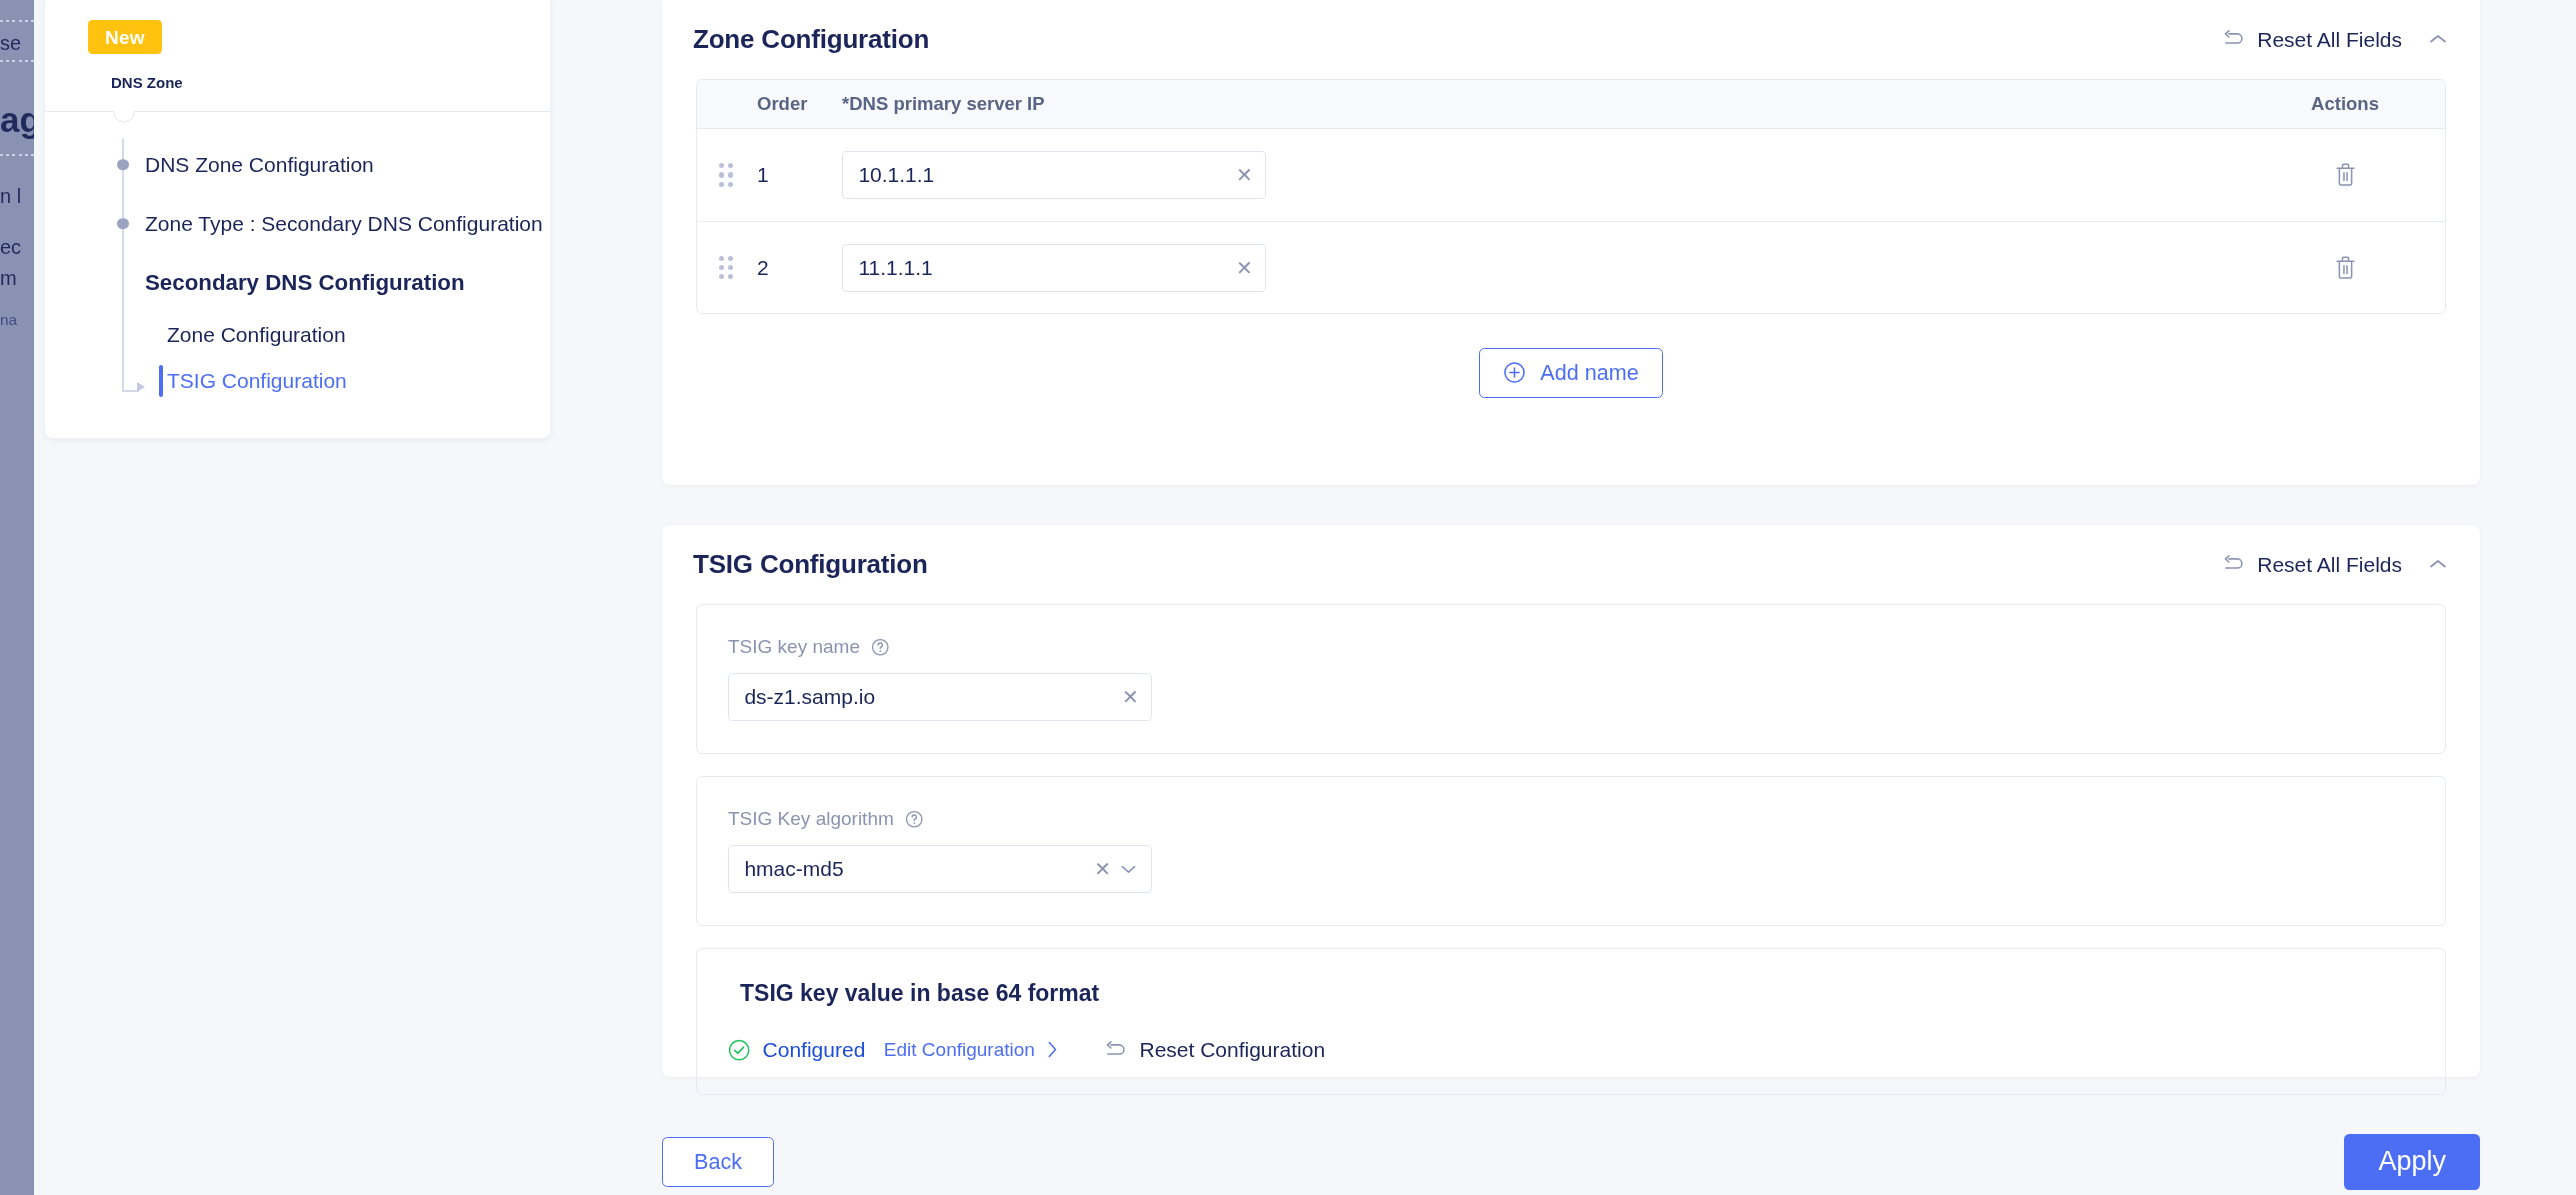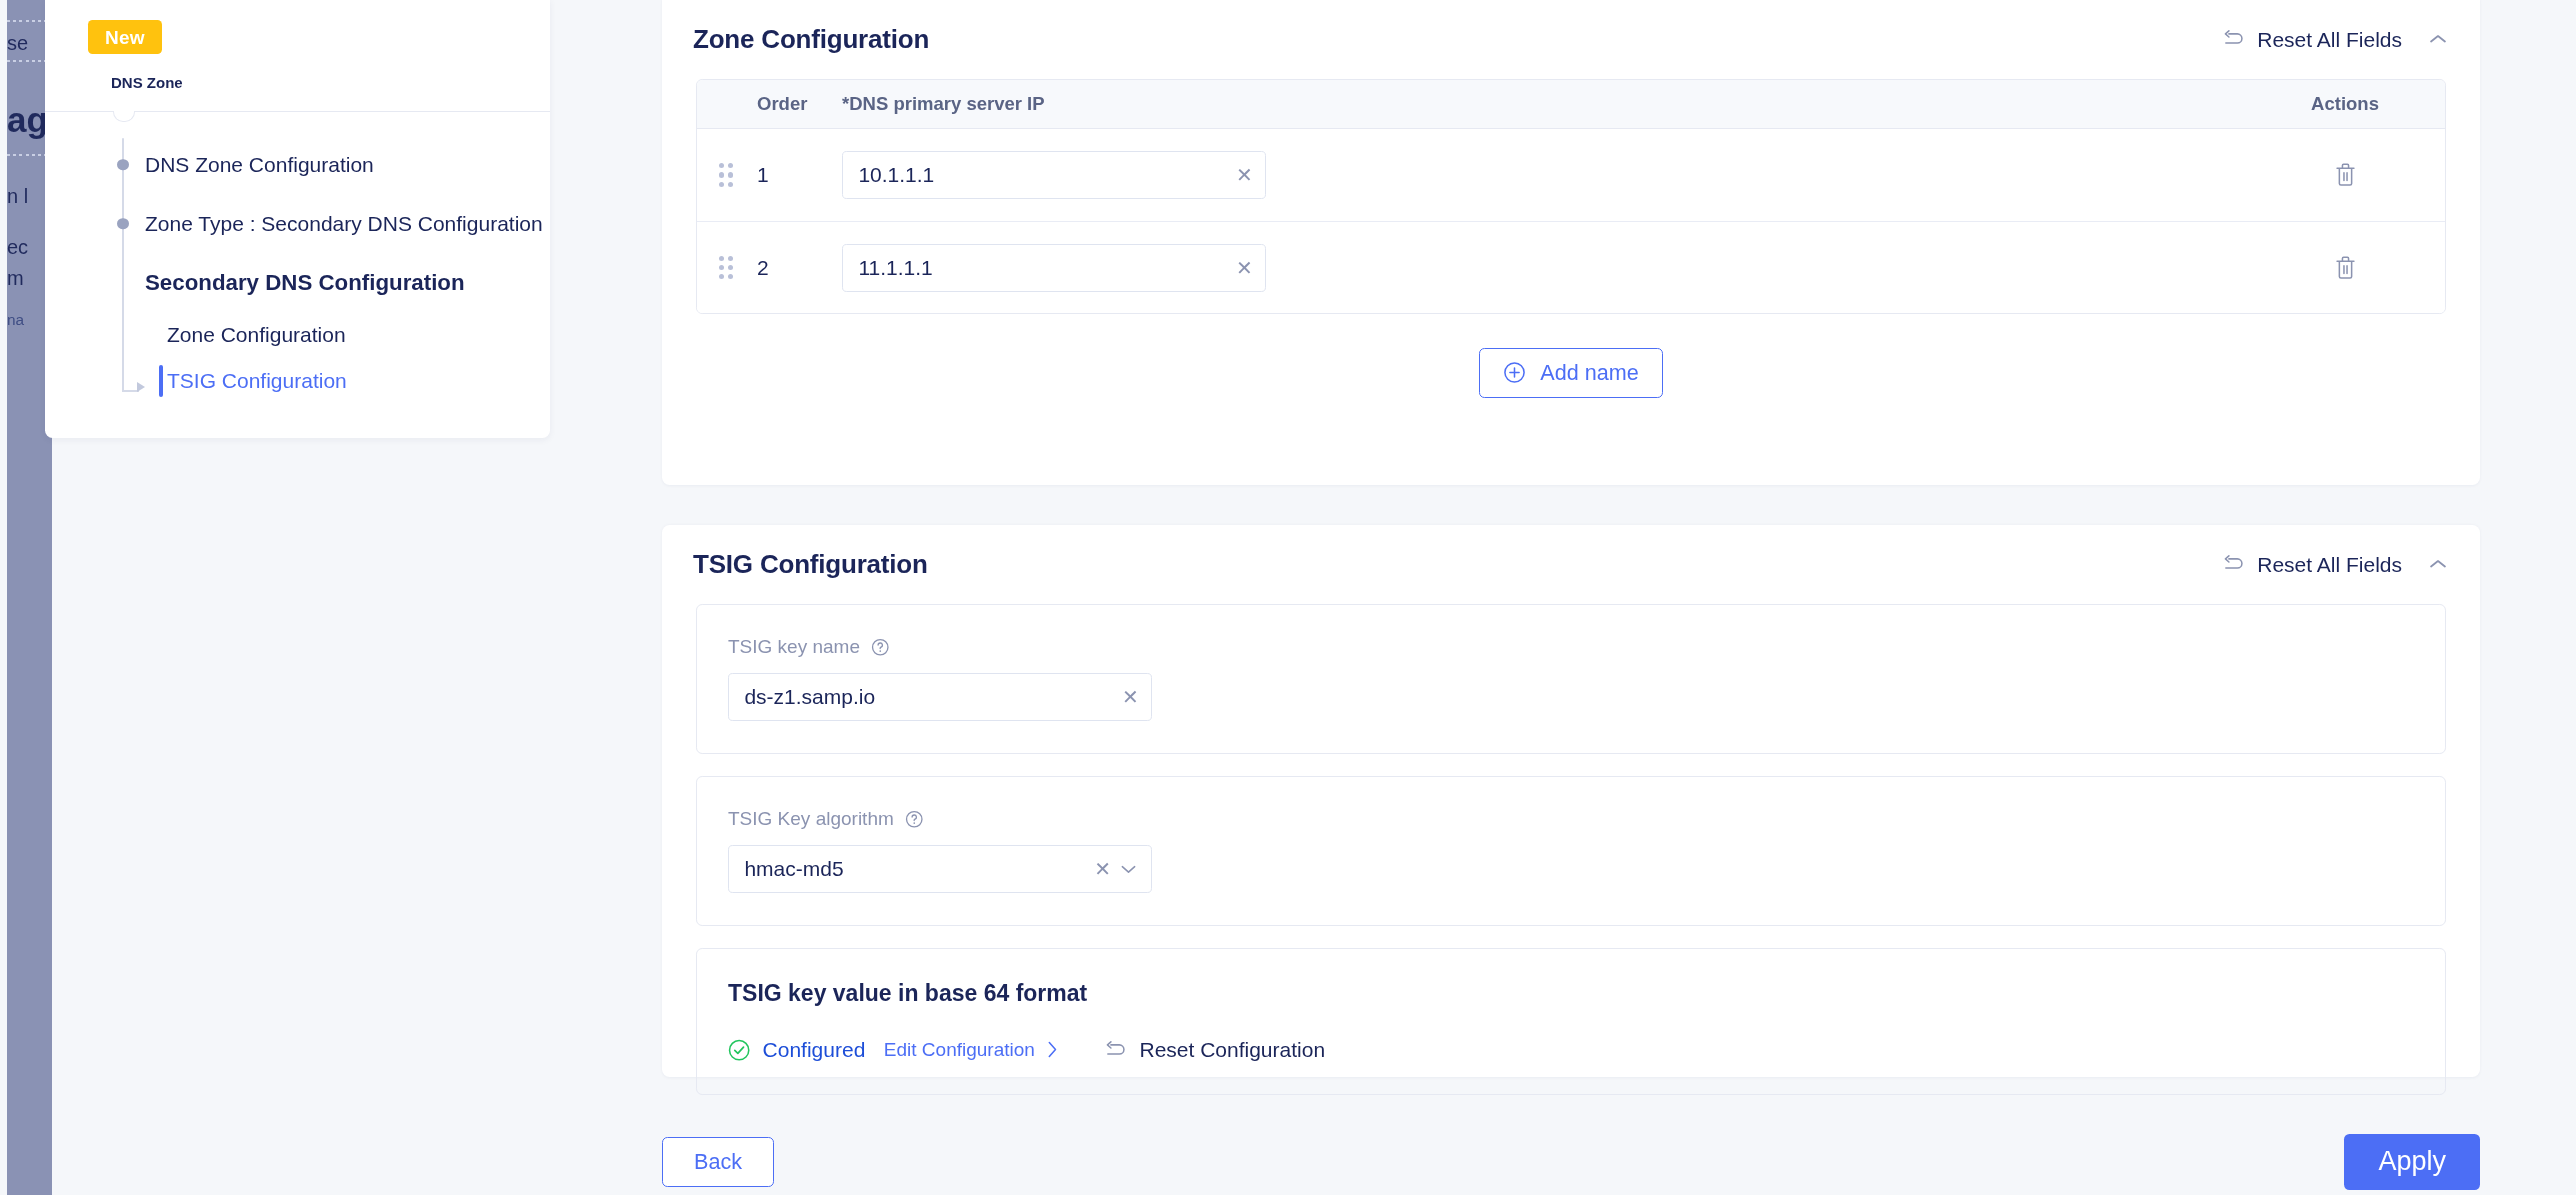--- a/index.html
+++ b/index.html
@@ -14,24 +14,23 @@
     font-family: "Liberation Sans", sans-serif;
     background: #f5f7fa;
     color: #1b2559;
     position: relative;
   }
 
   
   .bg-page {
     position: absolute;
     left: 0; top: 0;
-    width: 45px; height: 1196px;
+    width: 34px; height: 1196px;
     background: #8a92b4;
     overflow: hidden;
-    margin-left: 7px;
   }
   .bg-frag {
     position: absolute;
     left: 0;
     color: #1b2559;
     font-size: 20px;
     white-space: nowrap;
     opacity: .95;
   }
   .bg-frag.big { font-size: 35px; font-weight: bold; }
@@ -321,20 +320,21 @@
     font-size: 19px;
     color: #8b93b0;
     margin-bottom: 15.4px;
   }
   .help-icon { width: 18.5px; height: 18.5px; display:block; cursor: pointer; }
 
   .keyvalue-title {
     font-size: 23px;
     font-weight: bold;
     color: #1b2559;
+    margin-left: 12px;
   }
   .keyvalue-row {
     display: flex;
     align-items: center;
     gap: 18.5px;
     margin-top: 31px;
   }
   .configured {
     display: flex;
     align-items: center;

